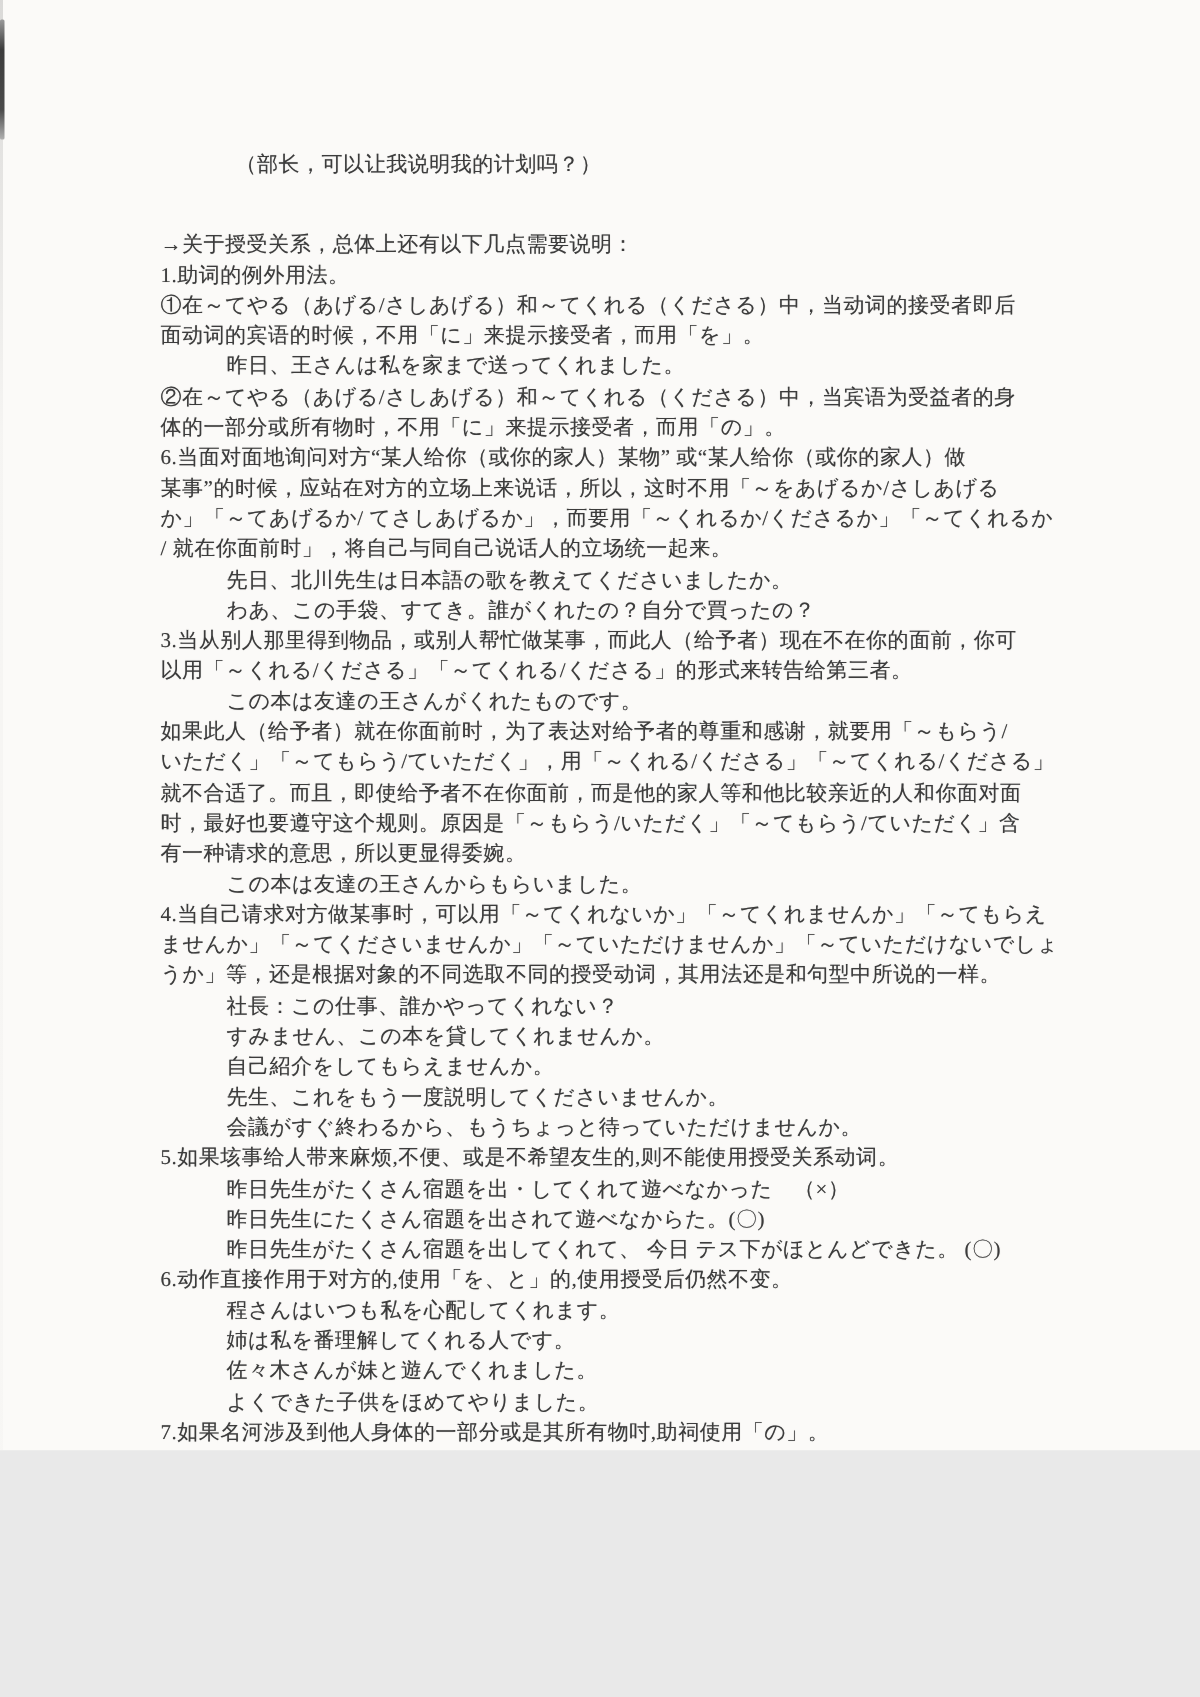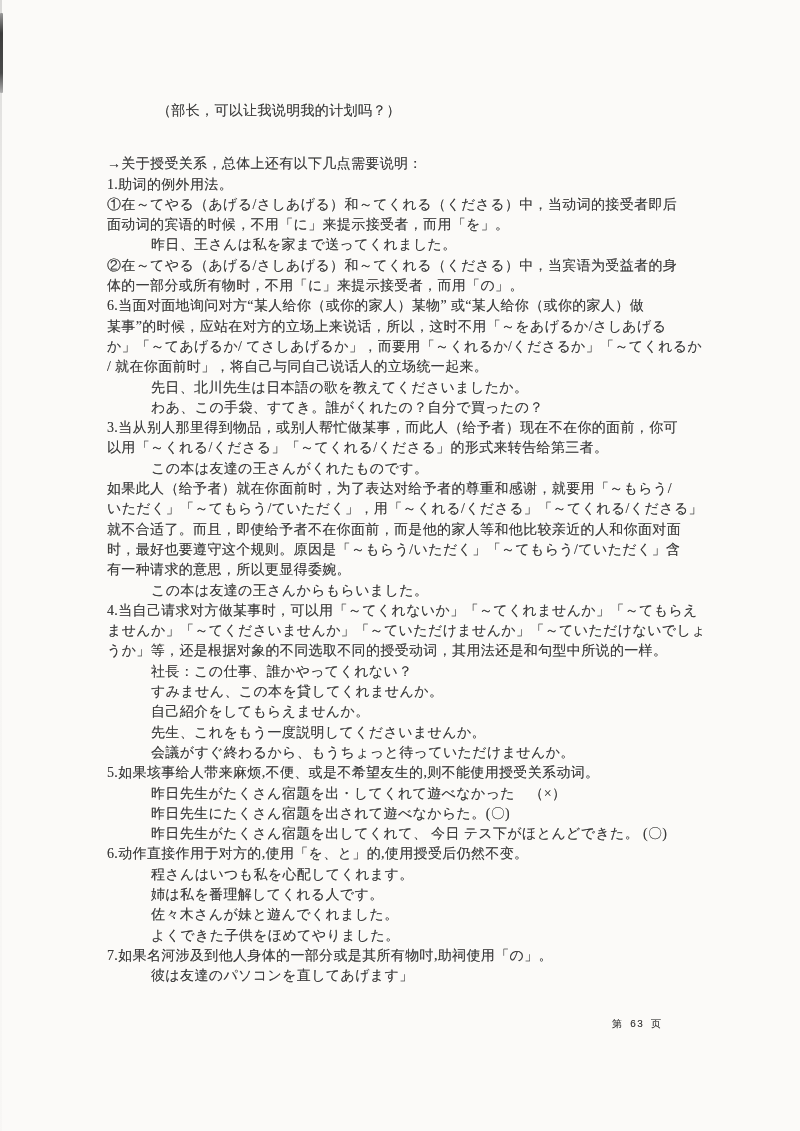--- a/index.html
+++ b/index.html
@@ -1,18 +1,18 @@
 <!DOCTYPE html>
 <html><head>
 <meta charset="utf-8">
 <style>
   html,body { margin:0; padding:0; background:#e9e9e9; }
   .page {
     position:relative;
-    width:800px; height:1131px;
+    width:800px; height:967px;
     margin:0 auto;
     background:#fbfaf8;
     overflow:hidden;
     font-family:"Liberation Serif","DejaVu Serif",serif;
     color:#3c3c3c;
   }
   .scan-edge {
     position:absolute; left:0; top:13px;
     width:3px; height:80px;
     background:linear-gradient(#9a9a9a, #3c3c3c 25%, #4a4a4a 75%, #b0b0b0);

